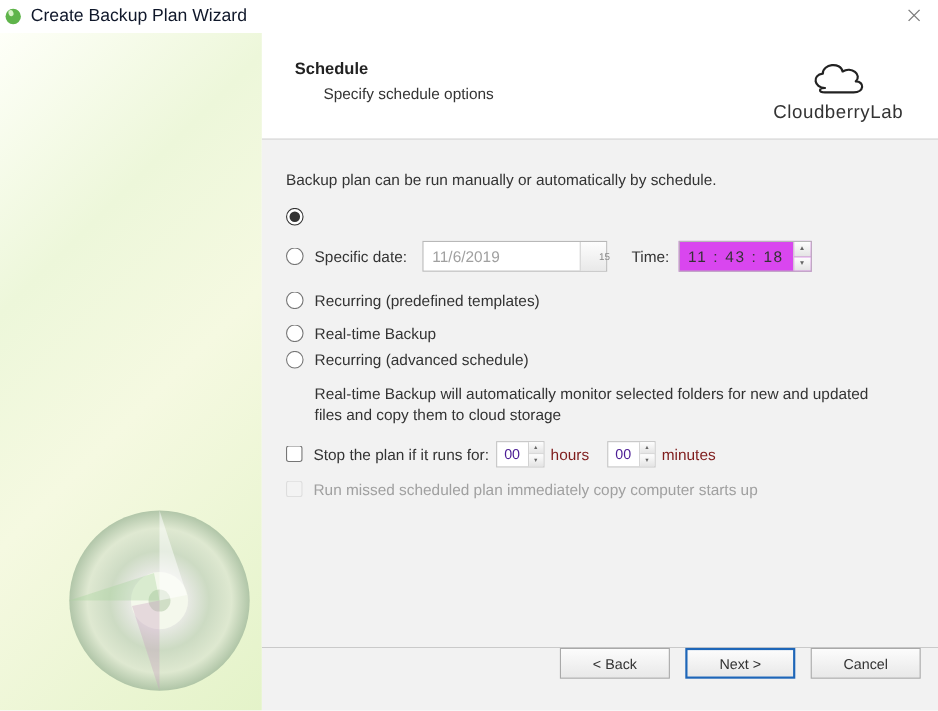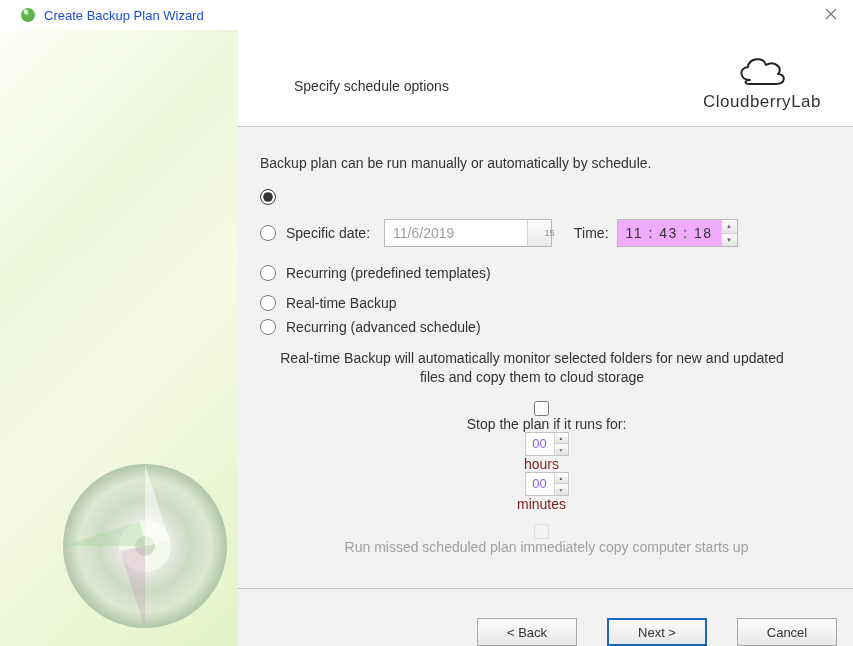--- a/index.html
+++ b/index.html
@@ -11,24 +11,24 @@
     background: #fff;
     width: 853px;
     height: 646px;
     overflow: hidden;
     position: relative;
   }
   .titlebar {
     height: 30px;
     display: flex;
     align-items: center;
-    padding: 0 20px;
+    padding: 0 4px;
     background: #fff;
-    color: #1d4ed8;
-    font-size: 13px;
+    color: #0f172a;
+    font-size: 16px;
     position: relative;
   }
   .titlebar .app-icon {
     width: 16px; height: 16px;
     margin-right: 8px;
     flex-shrink: 0;
   }
   .titlebar .close {
     position: absolute;
     right: 12px;
@@ -63,21 +63,21 @@
   }
   .header {
     padding: 20px 30px 14px 30px;
     display: flex;
     justify-content: space-between;
     align-items: flex-start;
     border-bottom: 1px solid #c6c6c6;
   }
   .header-left { padding-top: 4px; }
   .header-title { font-weight: bold; font-size: 15px; color: #222; }
-  .header-sub { margin-top: 24px; margin-left: 26px; font-size: 14px; color: #333; }
+  .header-sub { margin-top: 6px; margin-left: 26px; font-size: 14px; color: #333; }
   .logo-wrap { text-align: right; padding-right: 2px; }
   .logo-wrap svg { display: block; margin: 0 auto; }
   .logo-text { font-size: 17px; letter-spacing: 0.5px; font-weight: 500; margin-top: 2px; }
   .logo-text .lab { font-weight: 300; }
   .panel {
     flex: 1;
     background: #f2f2f2;
     padding: 28px 20px 0 22px;
     overflow: auto;
     position: relative;
@@ -117,83 +117,81 @@
     border-left: 1px solid #d2d2d2;
     background: linear-gradient(#fdfdfd,#e9e9e9);
     display: flex; align-items: center; justify-content: center;
     color: #888; font-size: 9px; padding-left: 20px;
   }
   .time-label { margin-left: 22px; margin-right: 8px; color: #333; font-size: 14px; }
   .time-field {
     display: inline-flex;
     align-items: stretch;
     border: 1px solid #b8b8b8;
-    background: #f0abfc;
+    background: #d946ef;
     height: 28px;
   }
   .time-text { padding: 0 8px; display: flex; align-items: center; letter-spacing: 1.5px; font-size: 14px; }
   .spinners {
     width: 16px;
     display: flex; flex-direction: column;
     border-left: 1px solid #d2d2d2;
   }
   .spinners .sp {
     flex: 1;
     background: linear-gradient(#fdfdfd,#e4e4e4);
     display: flex; align-items: center; justify-content: center;
     font-size: 6px; color: #666;
     border-bottom: 1px solid #d2d2d2;
   }
   .spinners .sp:last-child { border-bottom: none; }
   .rt-desc {
-    margin: 4px 0 14px 12px;
+    margin: 4px 0 14px 26px;
     font-size: 14px;
     color: #333;
     line-height: 1.35;
     max-width: 520px;
-    text-align: center;
   }
   .check-row {
     display: flex;
     align-items: center;
     margin: 0 0 12px 0;
     font-size: 14px;
-    flex-direction: column;
   }
   .check-row input[type=checkbox] {
     width: 15px; height: 15px;
     margin: 0 10px 0 0;
   }
   .check-row.disabled { color: #a0a0a0; }
   .check-row.disabled input { opacity: 0.55; }
   .num-field {
     display: inline-flex;
     align-items: stretch;
     border: 1px solid #c4c4c4;
     background: #fff;
     height: 24px;
     margin: 0 6px;
   }
   .num-field .num-text {
     width: 28px; text-align: center;
     display: flex; align-items: center; justify-content: center;
-    color: #8b5cf6; font-size: 13px;
+    color: #4c1d95; font-size: 13px;
   }
   .num-field .spinners { width: 14px; }
   .num-field .spinners .sp { font-size: 5px; }
   .unit { color: #7f1d1d; margin-right: 10px; font-size: 14px; }
   .footer {
     height: 58px;
     border-top: 1px solid #c6c6c6;
     background: #f2f2f2;
     display: flex;
-    align-items: flex-end;
+    align-items: flex-start;
     justify-content: flex-end;
     padding: 0 16px;
-    gap: 30px;
+    gap: 14px;
   }
   .btn {
     width: 100px;
     height: 28px;
     border: 1px solid #a9a9a9;
     background: linear-gradient(#fcfcfc,#e8e8e8);
     font-size: 13px;
     display: inline-flex;
     align-items: center;
     justify-content: center;
@@ -239,20 +237,21 @@
         <path d="M85 3 L110 80 L85 85 Z" fill="#fff" opacity="0.5"></path>
         <path d="M85 167 L60 90 L85 85 Z" fill="#c9a1c0" opacity="0.35"></path>
         <path d="M3 85 L80 60 L85 85 Z" fill="#a6d49a" opacity="0.35"></path>
       </svg>
     </div>
   </div>
 
   <div class="content">
     <div class="header">
       <div class="header-left">
+        <div class="header-title">Schedule</div>
         <div class="header-sub">Specify schedule options</div>
       </div>
       <div class="logo-wrap">
         <svg width="56" height="40" viewBox="0 0 56 40">
           <path d="M16 30 C6 30 4 18 14 17 C14 8 30 6 32 15 C40 10 50 18 44 24 C52 24 52 34 42 34 L16 34 C10 34 10 30 16 30 Z" fill="none" stroke="#222" stroke-width="2" stroke-linejoin="round"></path>
         </svg>
         <div class="logo-text"><span>Cloudberry</span><span class="lab">Lab</span></div>
       </div>
     </div>
 

